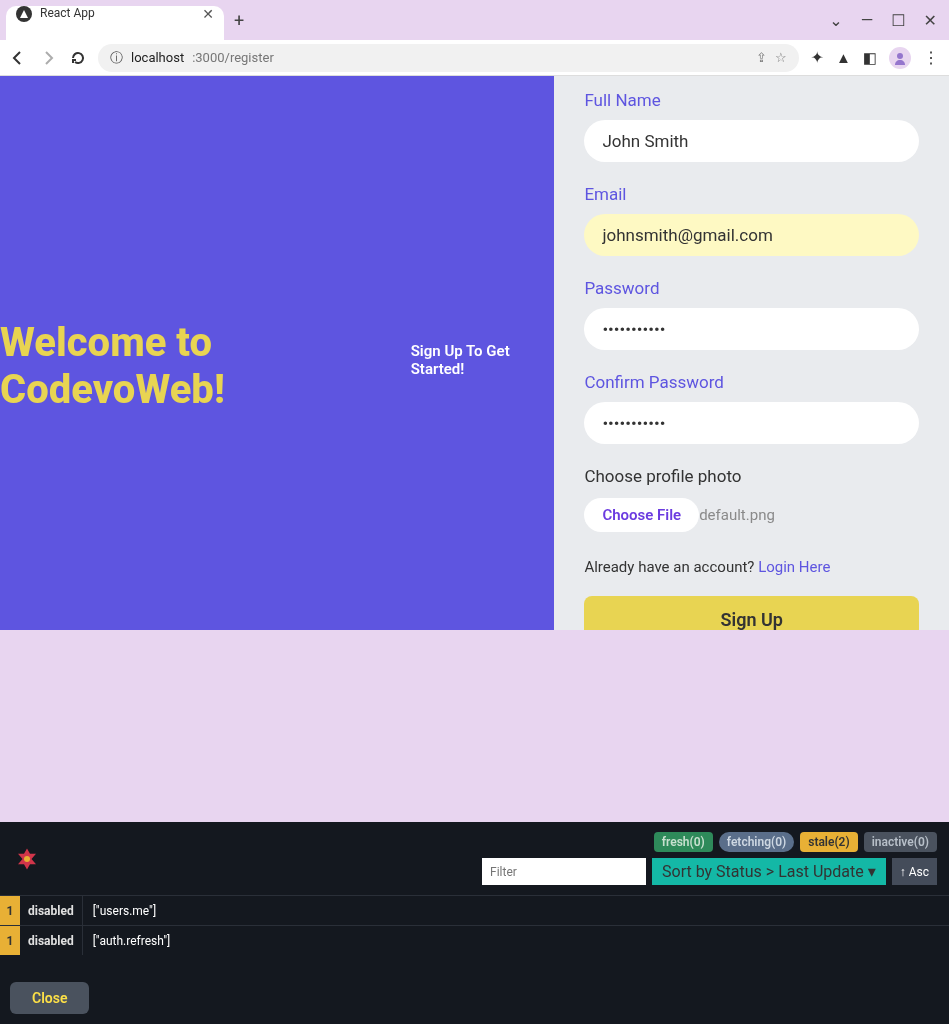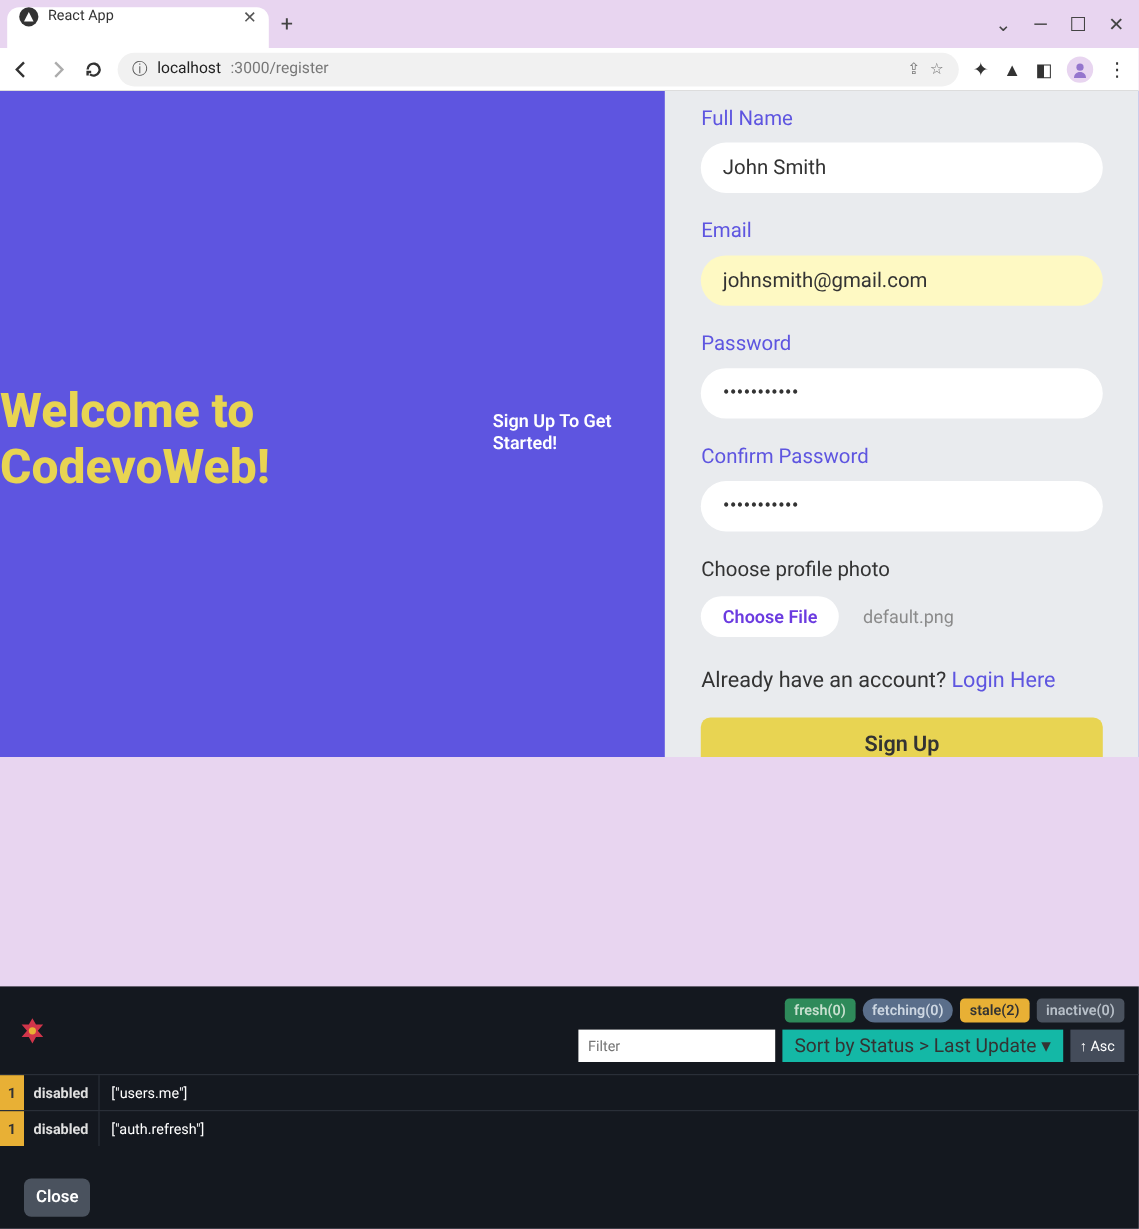--- a/index.html
+++ b/index.html
@@ -34,24 +34,24 @@
   .page::-webkit-scrollbar-thumb { background: #c1c1c1; }
   .page-title { color: #e8d452; font-size: 40px; font-weight: 800; margin-top: 26px; }
   .page-sub { color: #fff; font-size: 15px; font-weight: 600; margin-top: 14px; }
 
   .card { background: #e9ebee; width: 424px; border-radius: 14px; margin-top: 22px; padding: 32px 30px 28px; }
   .form-label { color: #5e55e0; font-size: 17px; margin-bottom: 10px; display: block; }
   .form-input { width: 100%; border: none; border-radius: 28px; height: 42px; padding: 0 18px; font-size: 17px; color: #333; outline: none; background: #fff; margin-bottom: 22px; }
   .form-input.email { background: #fef9c3; }
   .field-group { margin-bottom: 0; }
   .hint { color: #333; font-size: 17px; margin-bottom: 12px; }
-  .file-row { display: flex; align-items: center; gap: 20px; margin-bottom: 26px; }
+  .file-row { display: flex; align-items: center; margin-bottom: 26px; }
   .choose-btn { background: #fff; color: #6b3be0; border: none; border-radius: 22px; padding: 8px 18px; font-size: 15px; font-weight: 600; cursor: pointer; }
   .file-name { color: #8a8a8a; font-size: 15px; }
-  .login-text { color: #333; font-size: 18px; margin-bottom: 20px; }
+  .login-text { color: #333; font-size: 15px; margin-bottom: 20px; }
   .login-link { color: #5e55e0; cursor: pointer; }
   .submit-btn { width: 100%; background: #e8d452; color: #333; border: none; border-radius: 8px; height: 46px; font-size: 18px; font-weight: 600; cursor: pointer; }
 
   
   .devtools { position: absolute; left: 0; right: 0; bottom: 0; background: #14181f; color: #ddd; height: 202px; font-family: ui-monospace, Menlo, Consolas, monospace; }
   .dt-header { display: flex; justify-content: space-between; align-items: center; padding: 10px 12px; }
   .dt-logo { width: 30px; height: 30px; }
   .badges { display: flex; gap: 6px; }
   .badge { font-size: 12px; padding: 3px 8px; border-radius: 4px; font-weight: 600; color: #333; }
   .badge.fresh { background: #2e8a5a; color: #c8e0cf; }
@@ -59,21 +59,21 @@
   .badge.stale { background: #e8b035; color: #333; }
   .badge.inactive { background: #4a525e; color: #b8c0c9; }
   .dt-controls { display: flex; gap: 6px; padding: 0 12px 10px 12px; justify-content: flex-end; }
   .dt-filter { width: 164px; background: #fff; border: none; padding: 4px 8px; font-size: 12px; color: #333; }
   .dt-sort { background: #14b8a6; border: none; padding: 4px 10px; font-size: 16px; color: #333; cursor: pointer; }
   .dt-asc { background: #444c5a; color: #fff; border: none; padding: 4px 8px; font-size: 12px; cursor: pointer; }
   .dt-row { display: flex; align-items: center; border-top: 1px solid #2a2f38; height: 30px; }
   .dt-count { background: #e8b035; color: #333; width: 20px; text-align: center; font-size: 12px; font-weight: 700; height: 100%; display:flex; align-items:center; justify-content:center; }
   .dt-status { color: #e0e0e0; font-weight: 700; font-size: 12px; border-right: 1px solid #2a2f38; height:100%; display:flex; align-items:center; padding: 0 8px; }
   .dt-key { color: #fff; font-size: 12px; padding-left: 10px; }
-  .close-btn { position: absolute; left: 20px; bottom: 10px; background: #4a525e; color: #ffffff; border: none; padding: 8px 10px; border-radius: 6px; font-size: 14px; font-weight: 600; cursor: pointer; }
+  .close-btn { position: absolute; left: 10px; bottom: 10px; background: #4a525e; color: #fde047; border: none; padding: 8px 22px; border-radius: 6px; font-size: 14px; font-weight: 600; cursor: pointer; }
 </style>
 </head>
 <body>
 
 <div class="titlebar">
   <div class="tabs-area">
     <div class="tab">
       <span class="favicon">
         <svg viewBox="0 0 10 10">
             <polygon points="5,1 9,9 1,9" fill="#fff"></polygon>

